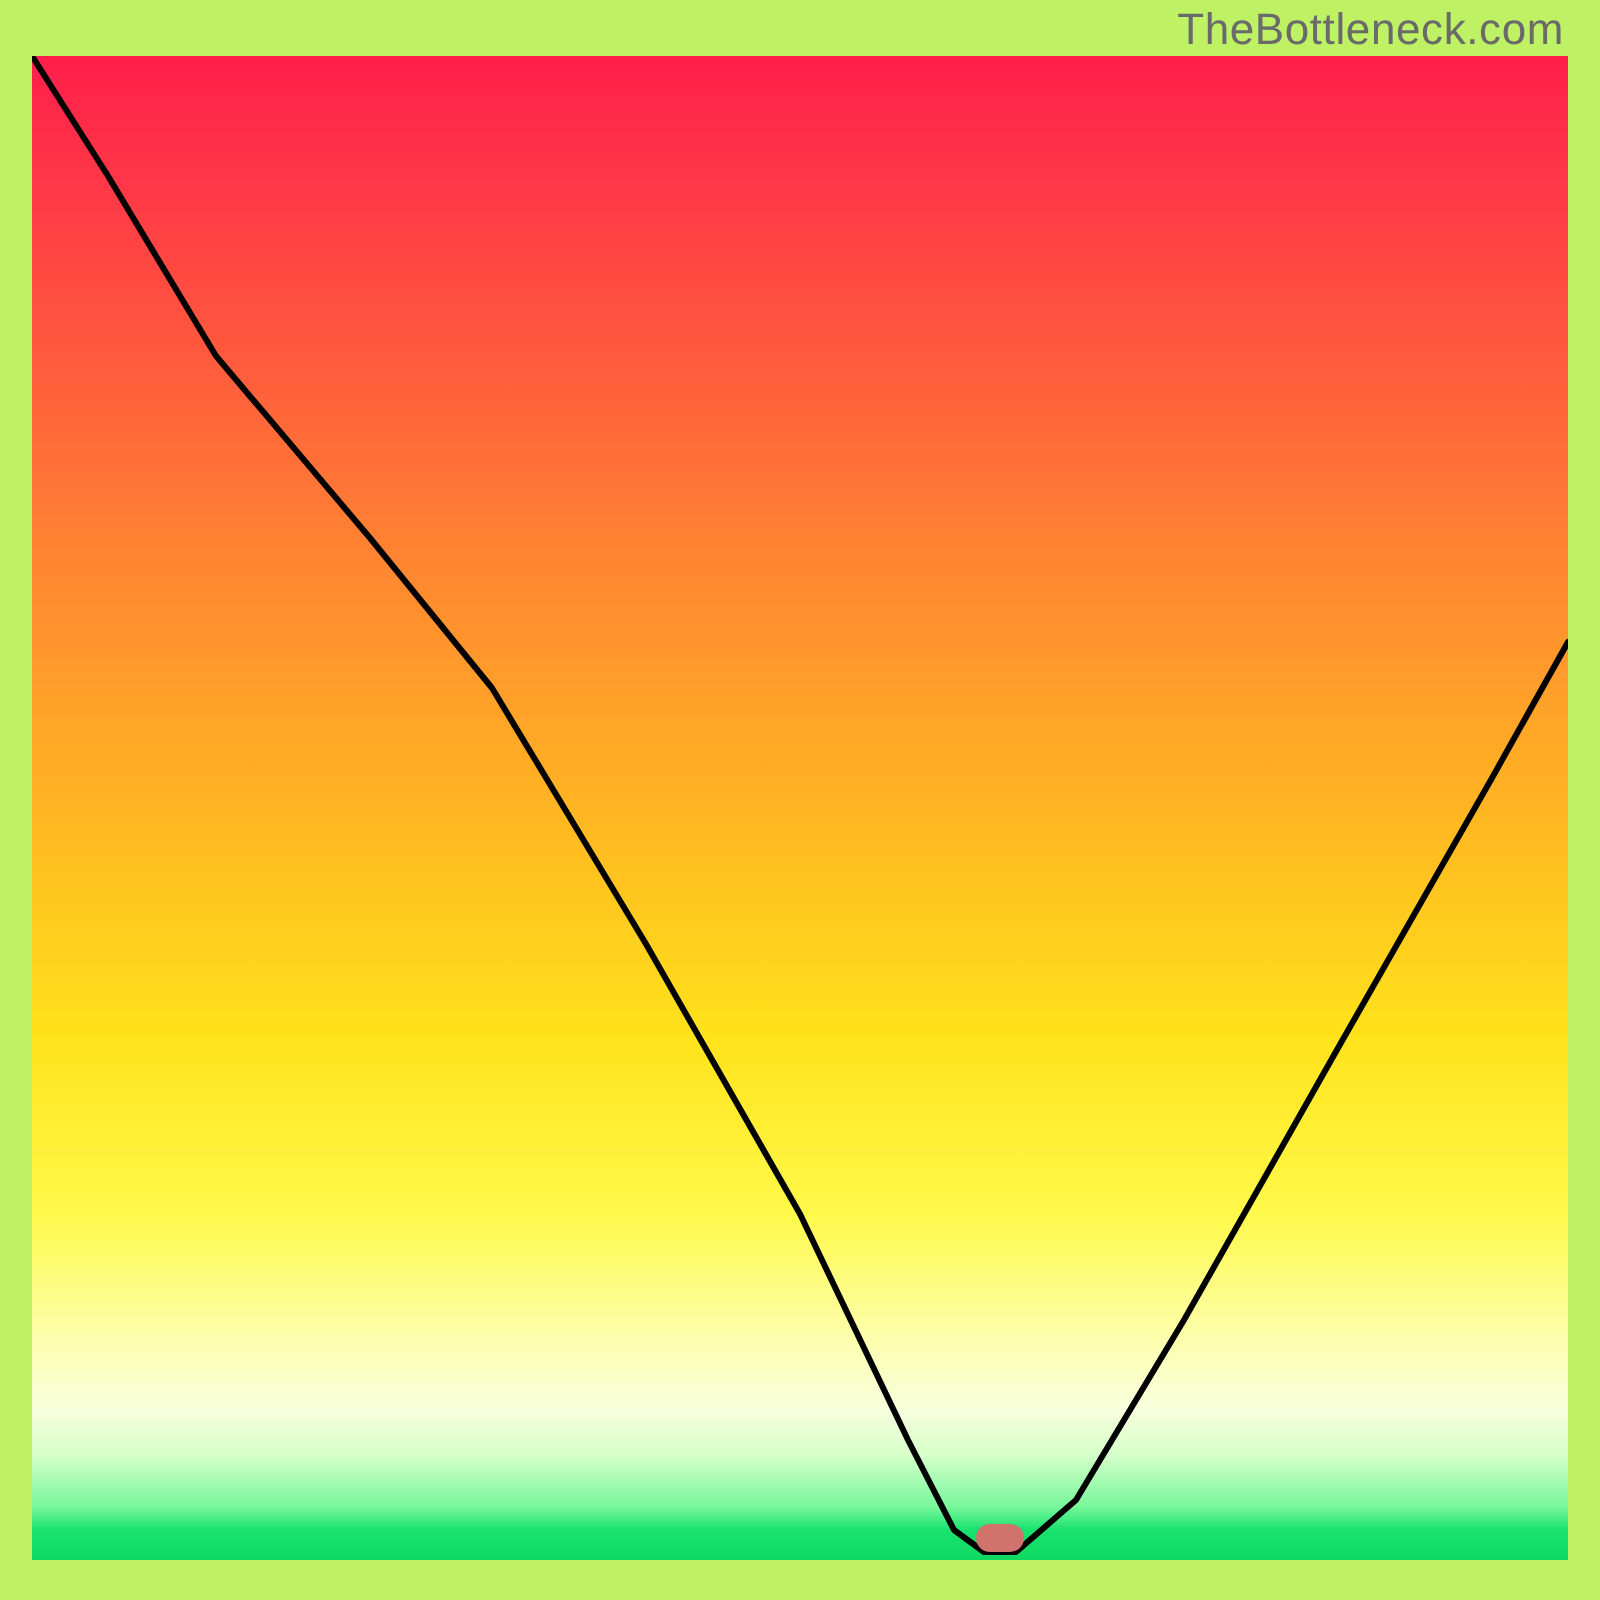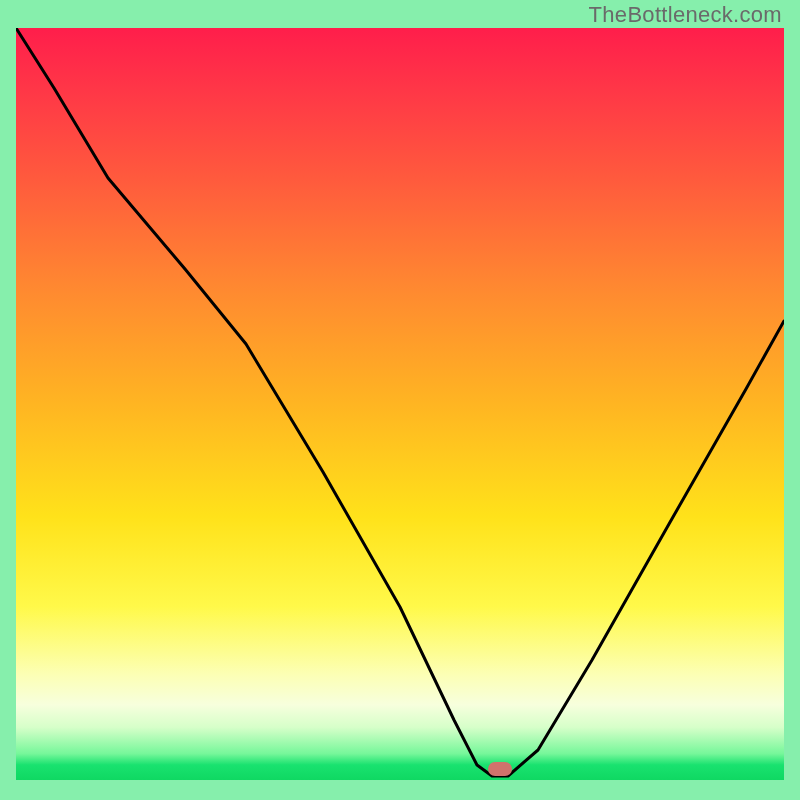--- a/index.html
+++ b/index.html
@@ -8,21 +8,21 @@
     width: 800px;
     height: 800px;
     background: #000;
     overflow: hidden;
     font-family: Arial, Helvetica, sans-serif;
   }
   .frame {
     position: relative;
     width: 800px;
     height: 800px;
-    background: #86efac;
+    background: #bef264;
   }
   .watermark {
     position: absolute;
     top: 2px;
     right: 18px;
     color: #6a6a6a;
     font-size: 22px;
     font-weight: 500;
     letter-spacing: 0.3px;
     z-index: 20;

